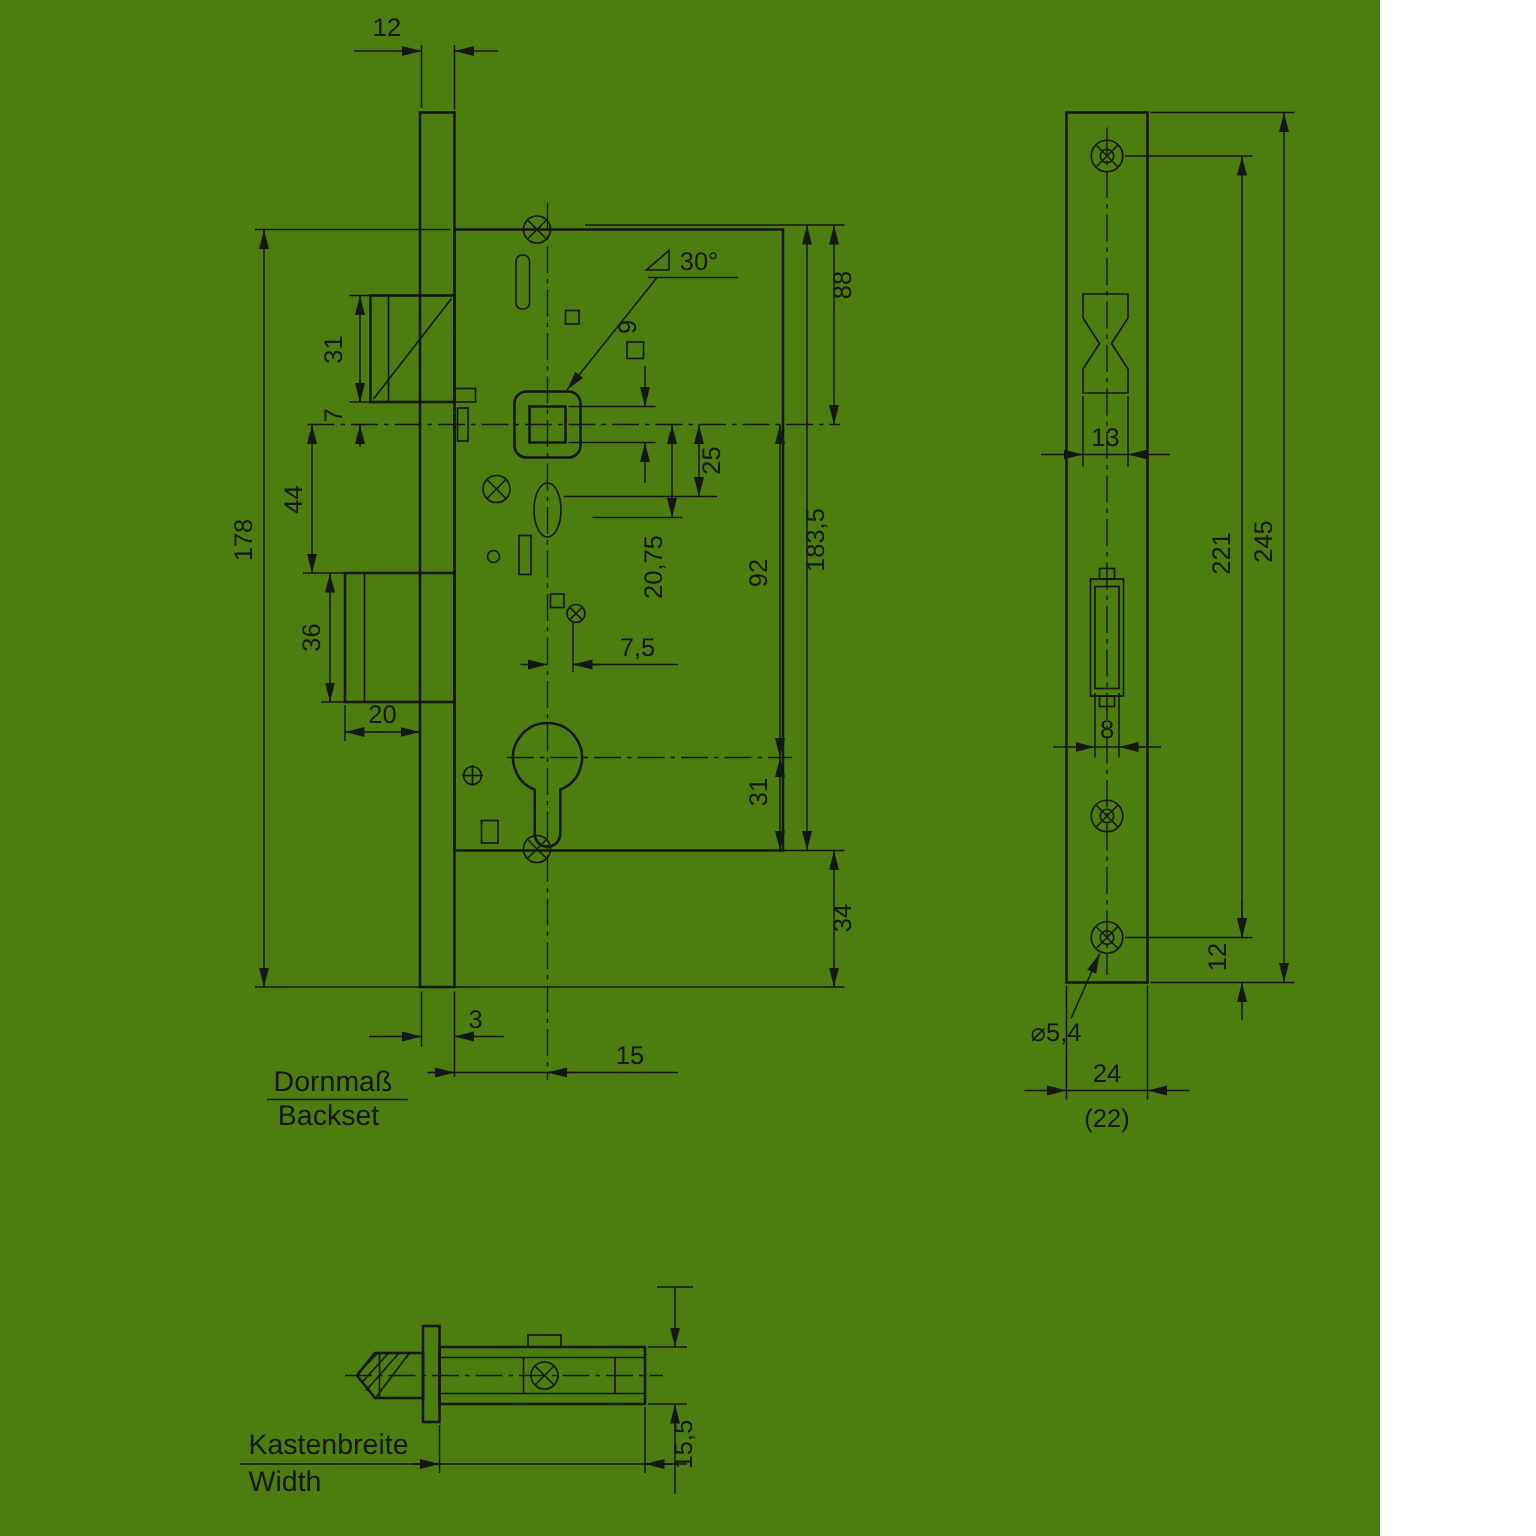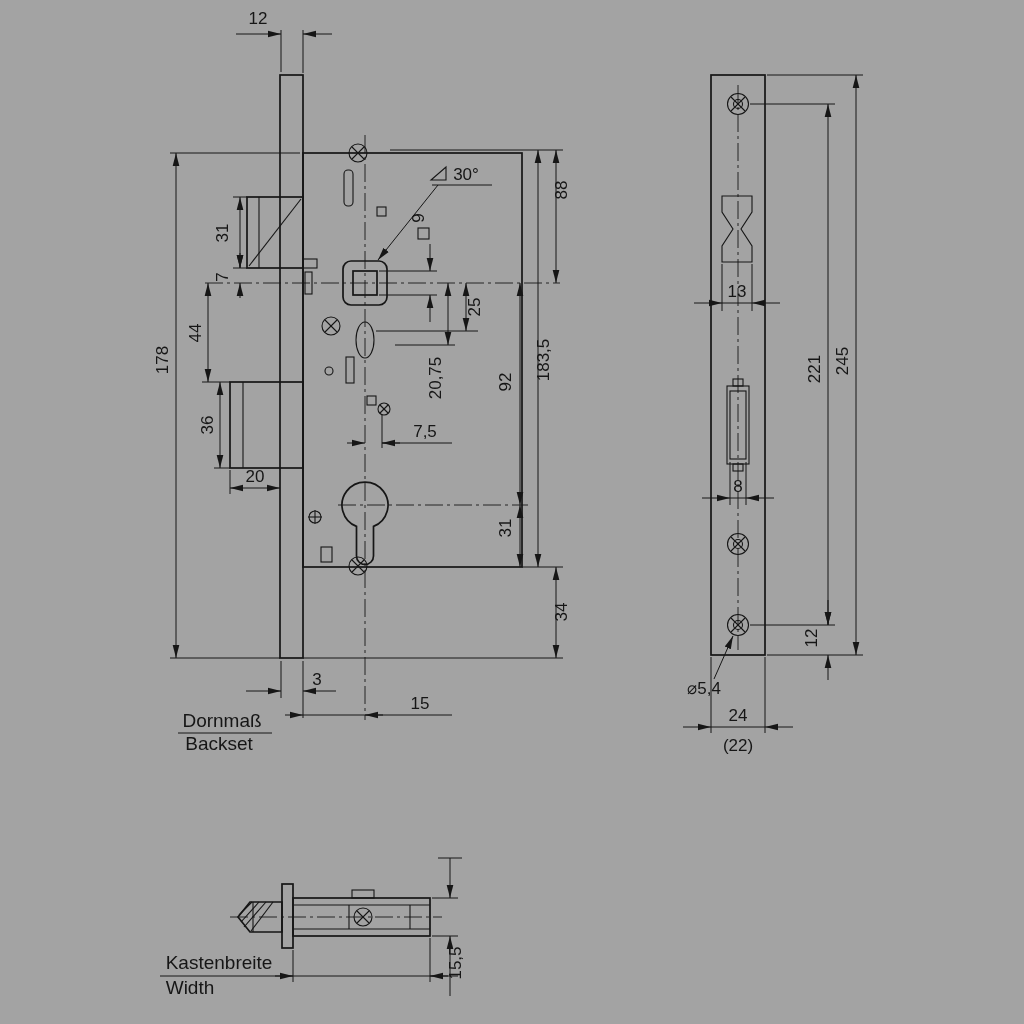--- a/index.html
+++ b/index.html
@@ -1,16 +1,16 @@
 <!DOCTYPE html>
 <html><head>
 <meta charset="utf-8">
 <style>
   html,body{margin:0;padding:0;background:#ffffff}
-  .canvas{position:relative;width:1024px;height:1024px;background:#a3a3a3;overflow:hidden;
+  .canvas{position:relative;width:920px;height:1024px;background:#4d7c0f;overflow:hidden;
           font-family:"Liberation Sans","DejaVu Sans",sans-serif}
   svg{display:block}
   svg text{font-family:"Liberation Sans","DejaVu Sans",sans-serif;font-size:17px;fill:#161616}
   svg text.lbl{font-size:19px}
   .ol{fill:none;stroke:#161616;stroke-width:1.7}
   .th{fill:none;stroke:#161616;stroke-width:1.1}
   .dl{fill:none;stroke:#161616;stroke-width:1}
   .cl{fill:none;stroke:#161616;stroke-width:.9;stroke-dasharray:18 4 3 4}
 </style>
 </head>

